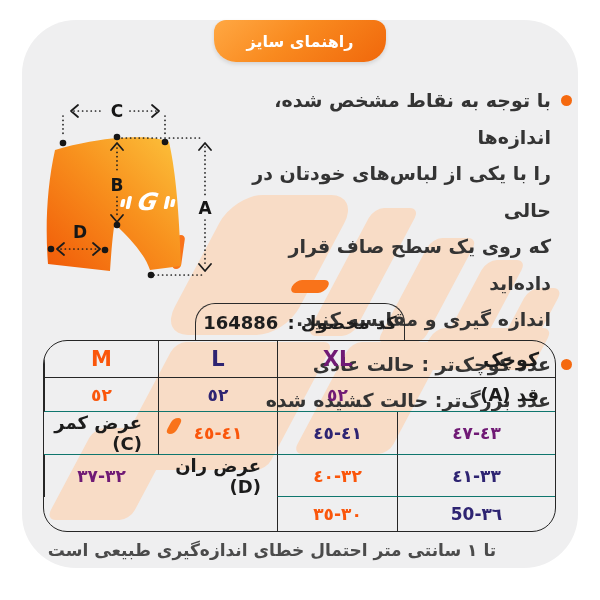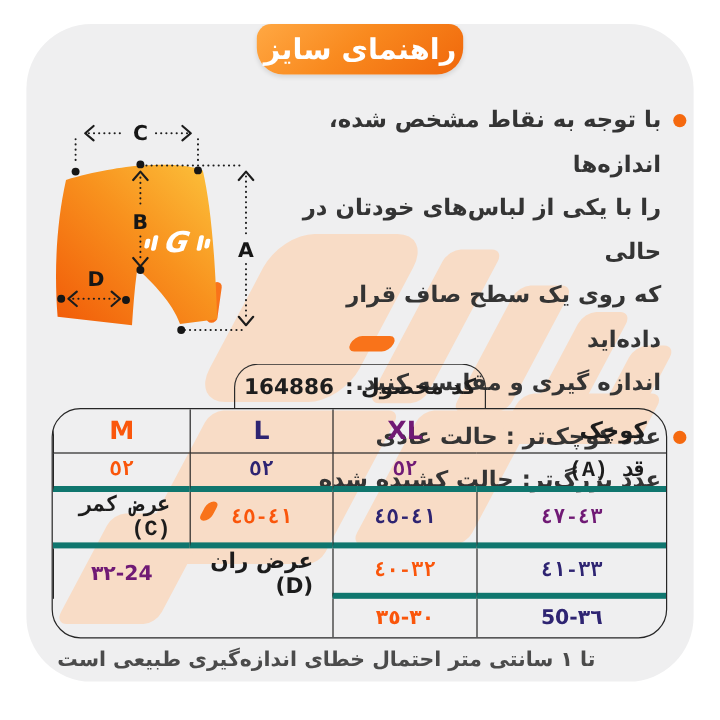--- a/index.html
+++ b/index.html
@@ -26,21 +26,21 @@
   .wm9 { left:48px;  top:408px; width:84px;  height:92px; }
   .wmA1 { left:152px; top:215px; width:9px;  height:34px; transform:skewX(-8deg); }
   .wmA2 { left:270px; top:260px; width:36px; height:13px; }
   .wmA3 { left:147px; top:398px; width:10px; height:16px; }
 
   
   .badge { position:absolute; left:214px; top:20px; width:172px; height:42px;
            background:linear-gradient(140deg,#ffa843 0%,#f98a1f 45%,#f0670b 100%);
            border-radius:12px 12px 22px 22px;
            display:flex; align-items:center; justify-content:center;
-           color:#ffffff; font-weight:bold; font-size:24px;
+           color:#ffffff; font-weight:bold; font-size:16px;
            box-shadow:0 2px 4px rgba(0,0,0,0.12); }
 
   
   .bullets { position:absolute; left:250px; top:82px; width:322px;
              direction:rtl; text-align:right; color:#343434; font-weight:bold;
              font-size:19px; line-height:36.5px; }
   .bullet { display:flex; align-items:flex-start; }
   .bullet + .bullet { margin-top:8px; }
   .bullet .dot { flex:0 0 auto; width:11px; height:11px; border-radius:50%;
                  background:#f5690f; margin-left:10px; margin-top:13px; }
@@ -58,21 +58,21 @@
                 direction:rtl; display:grid;
                 grid-template-columns:158px 120px 119px 1fr;
                 grid-template-rows:37px repeat(4,1fr); }
   .cell { display:flex; align-items:center; justify-content:center;
           font-weight:bold; }
   .cell.lab { justify-content:flex-start; padding-right:16px; color:#1c1c1c;
               font-size:18px; }
   .cell.hd  { border-bottom:1.9px solid #262626; font-size:21px; }
   .cell.hd.lab { font-size:19px; }
   .cell.vline { border-left:1.7px solid #262626; }
-  .cell.rowline { border-bottom:5px solid #0f766e;font-family:Liberation Mono, monospace; }
+  .cell.rowline { border-bottom:1px solid #0f766e; }
   .col-m  { color:#fa560b; }
   .col-l  { color:#2e2472; }
   .col-xl { color:#701a75; }
   .num { direction:ltr; unicode-bidi:isolate; font-size:17px; }
 
   
   .footnote { position:absolute; left:0; top:540px; width:544px; text-align:center;
               direction:rtl; color:#4b4b4b; font-weight:bold; font-size:17px; }
 
   
@@ -207,20 +207,20 @@
 
     <div class="cell vline rowline col-xl num">٤٣-٤٧</div>
     <div class="cell vline rowline col-l num">٤١-٤٥</div>
     <div class="cell vline rowline col-m num">٤١-٤٥</div>
 
     <div class="cell lab rowline">عرض کمر (C)</div>
     <div class="cell vline rowline col-l num">٣٣-٤١</div>
     <div class="cell vline rowline col-m num">٣٢-٤٠</div>
 
     <div class="cell lab">عرض ران (D)</div>
-    <div class="cell vline col-xl num">٣٢-24</div>
+    <div class="cell vline col-xl num">٣٢-٣٧</div>
     <div class="cell vline col-l num">50-٣٦</div>
     <div class="cell vline col-m num">٣٠-٣٥</div>
   </div>
 
   <div class="footnote">تا ١ سانتی متر احتمال خطای اندازه‌گیری طبیعی است</div>
 
 </div>
 
 </body></html>

